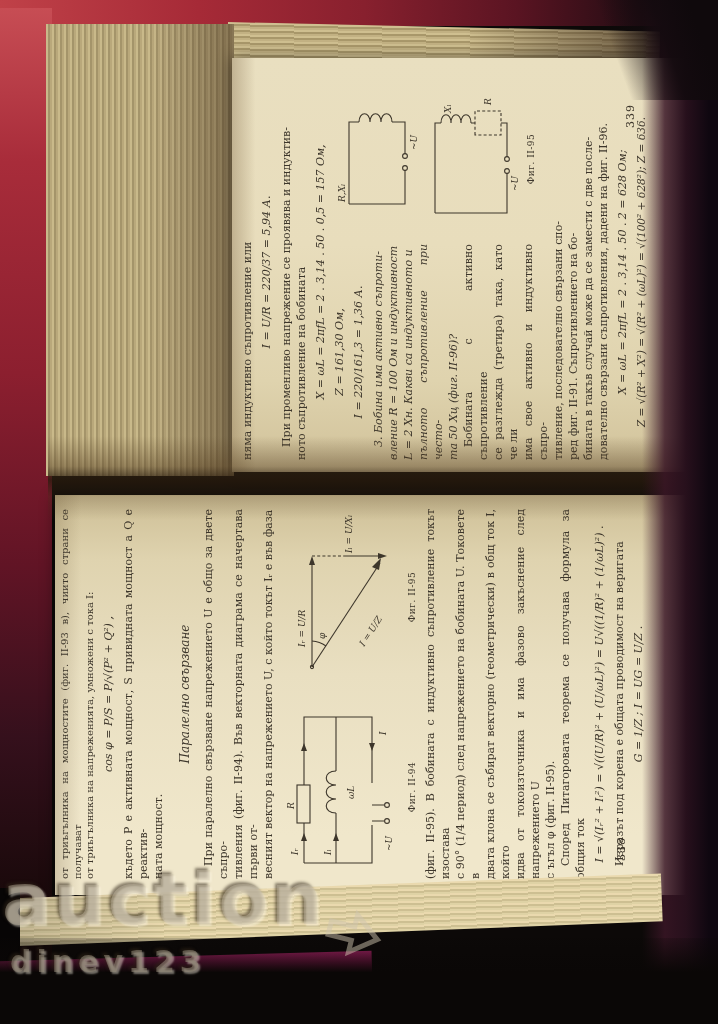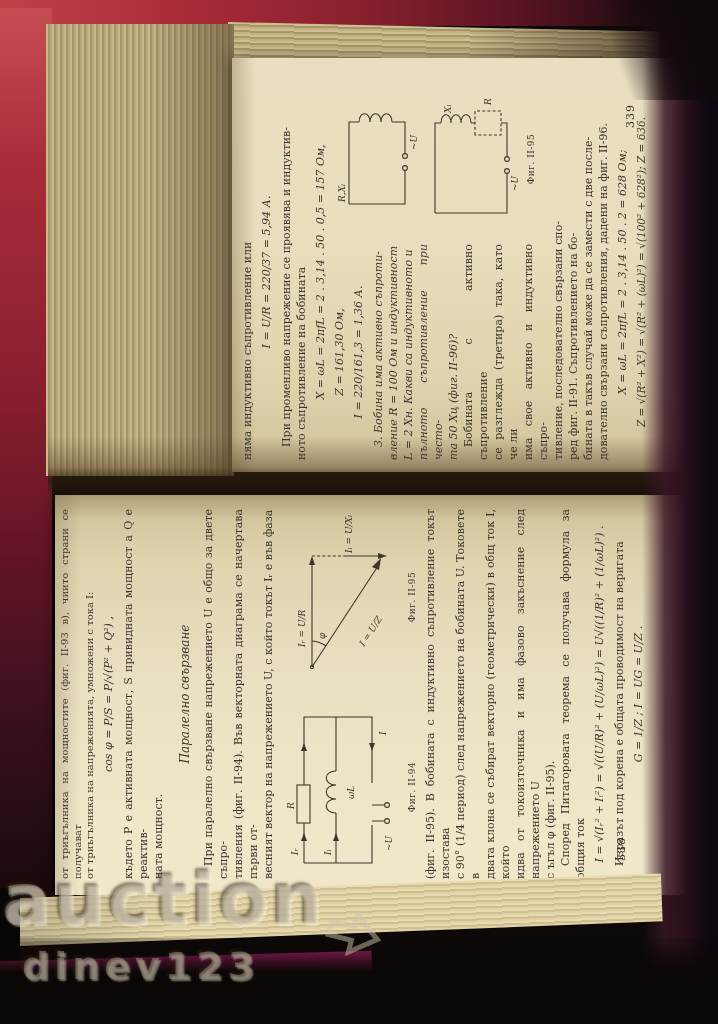--- a/index.html
+++ b/index.html
@@ -63,21 +63,21 @@
   .magenta{position:absolute;left:0;top:956px;width:372px;height:30px;transform:rotate(-1.6deg);
       background:linear-gradient(180deg,#d42a81,#b4175f);}
   .bottom-dark{position:absolute;left:0;top:938px;width:718px;height:86px;
       background:linear-gradient(180deg,rgba(10,7,6,.2),#0a0706 40%);pointer-events:none;}
   
   .wm{position:absolute;font-family:"DejaVu Sans","Liberation Sans",sans-serif;font-weight:bold;
       color:rgba(205,195,173,.40);
       text-shadow:2px 2px 2px rgba(252,246,228,.45),-2px -2px 3px rgba(48,36,24,.55);}
   .wm-brand{left:16px;top:842px;font-size:34px;letter-spacing:7px;}
   .wm-word{left:2px;top:857px;font-size:72px;letter-spacing:3px;}
-  .wm-user{left:22px;top:944px;font-size:38px;letter-spacing:5px;color:rgba(150,140,122,.55);text-align:center;}
+  .wm-user{left:10px;top:944px;font-size:30px;letter-spacing:5px;color:rgba(150,140,122,.55);text-align:center;}
   .wm-arrow{position:absolute;left:326px;top:908px;transform:rotate(14deg);}
   .wm-arrow polygon{fill:none;stroke:rgba(205,195,173,.5);stroke-width:5;}
 </style>
 </head>
 <body>
 
 <div id="scene">
 
   <div class="cover-top"></div>
   <div class="cover-left"></div>

